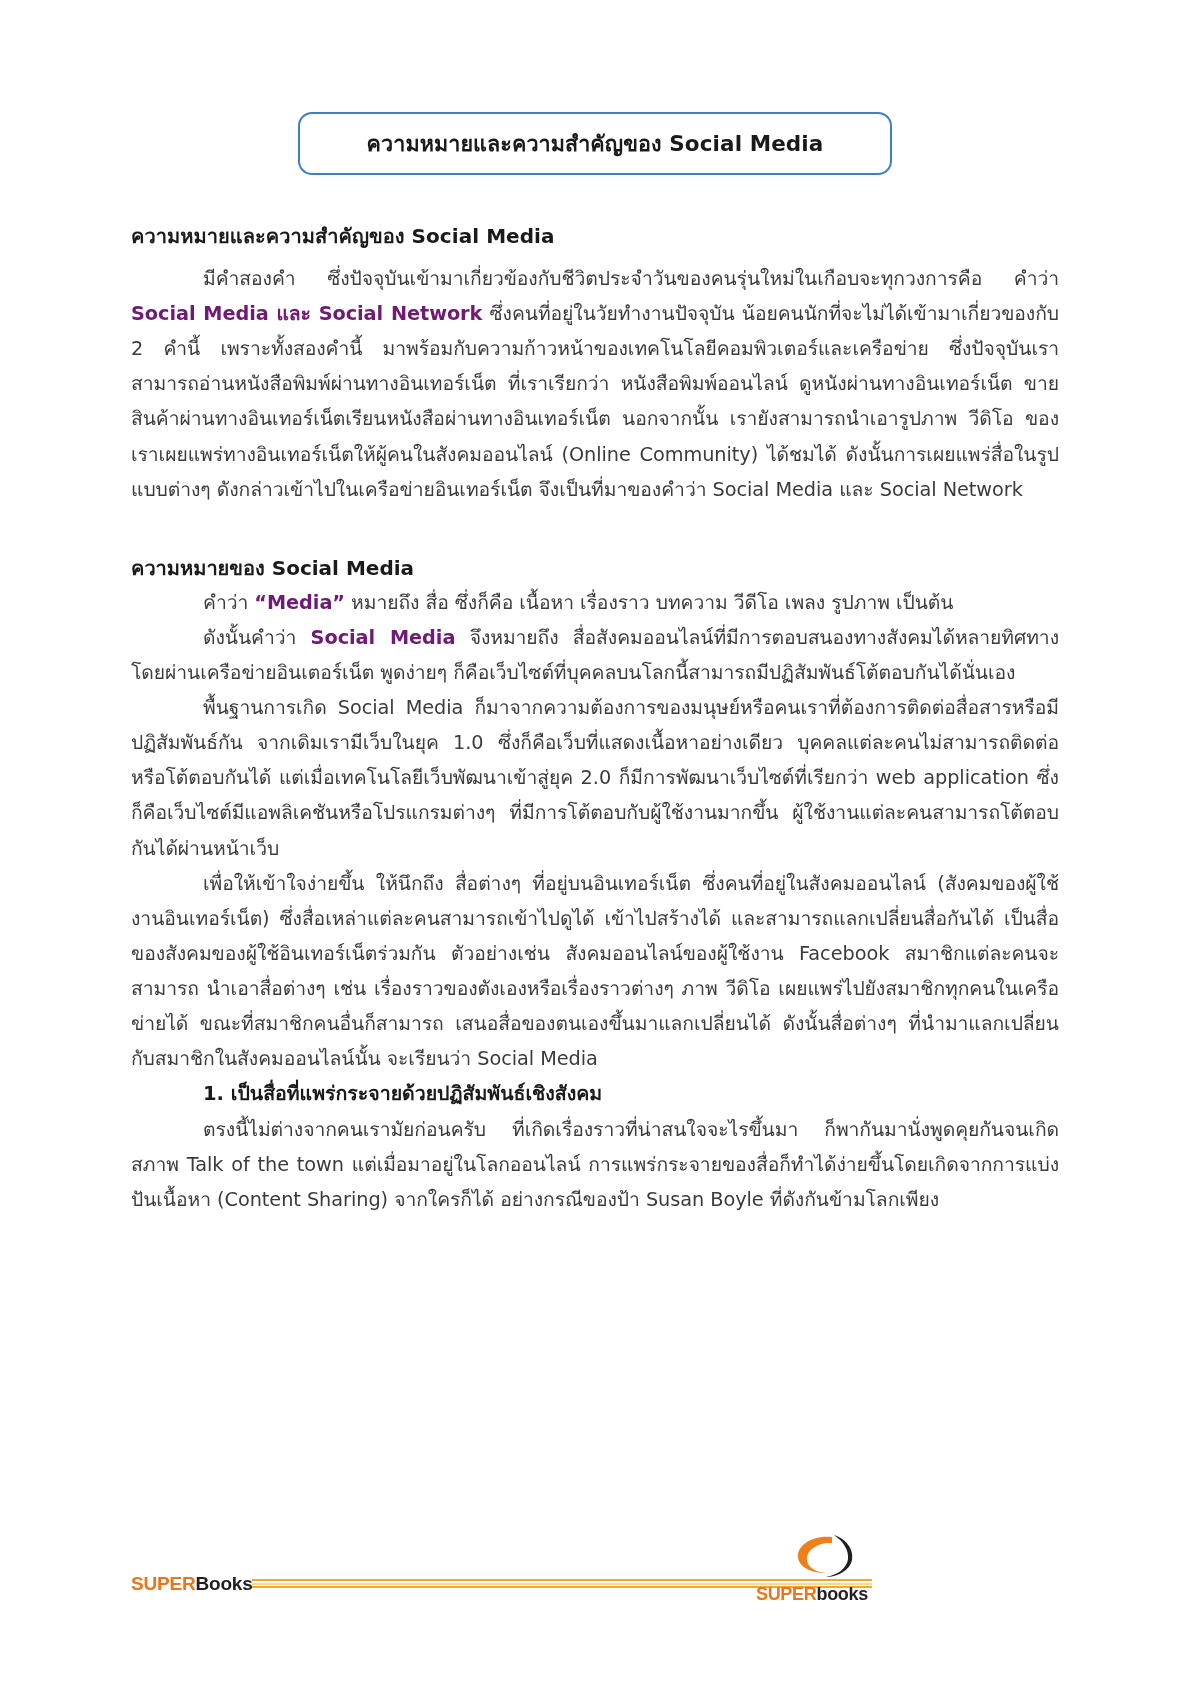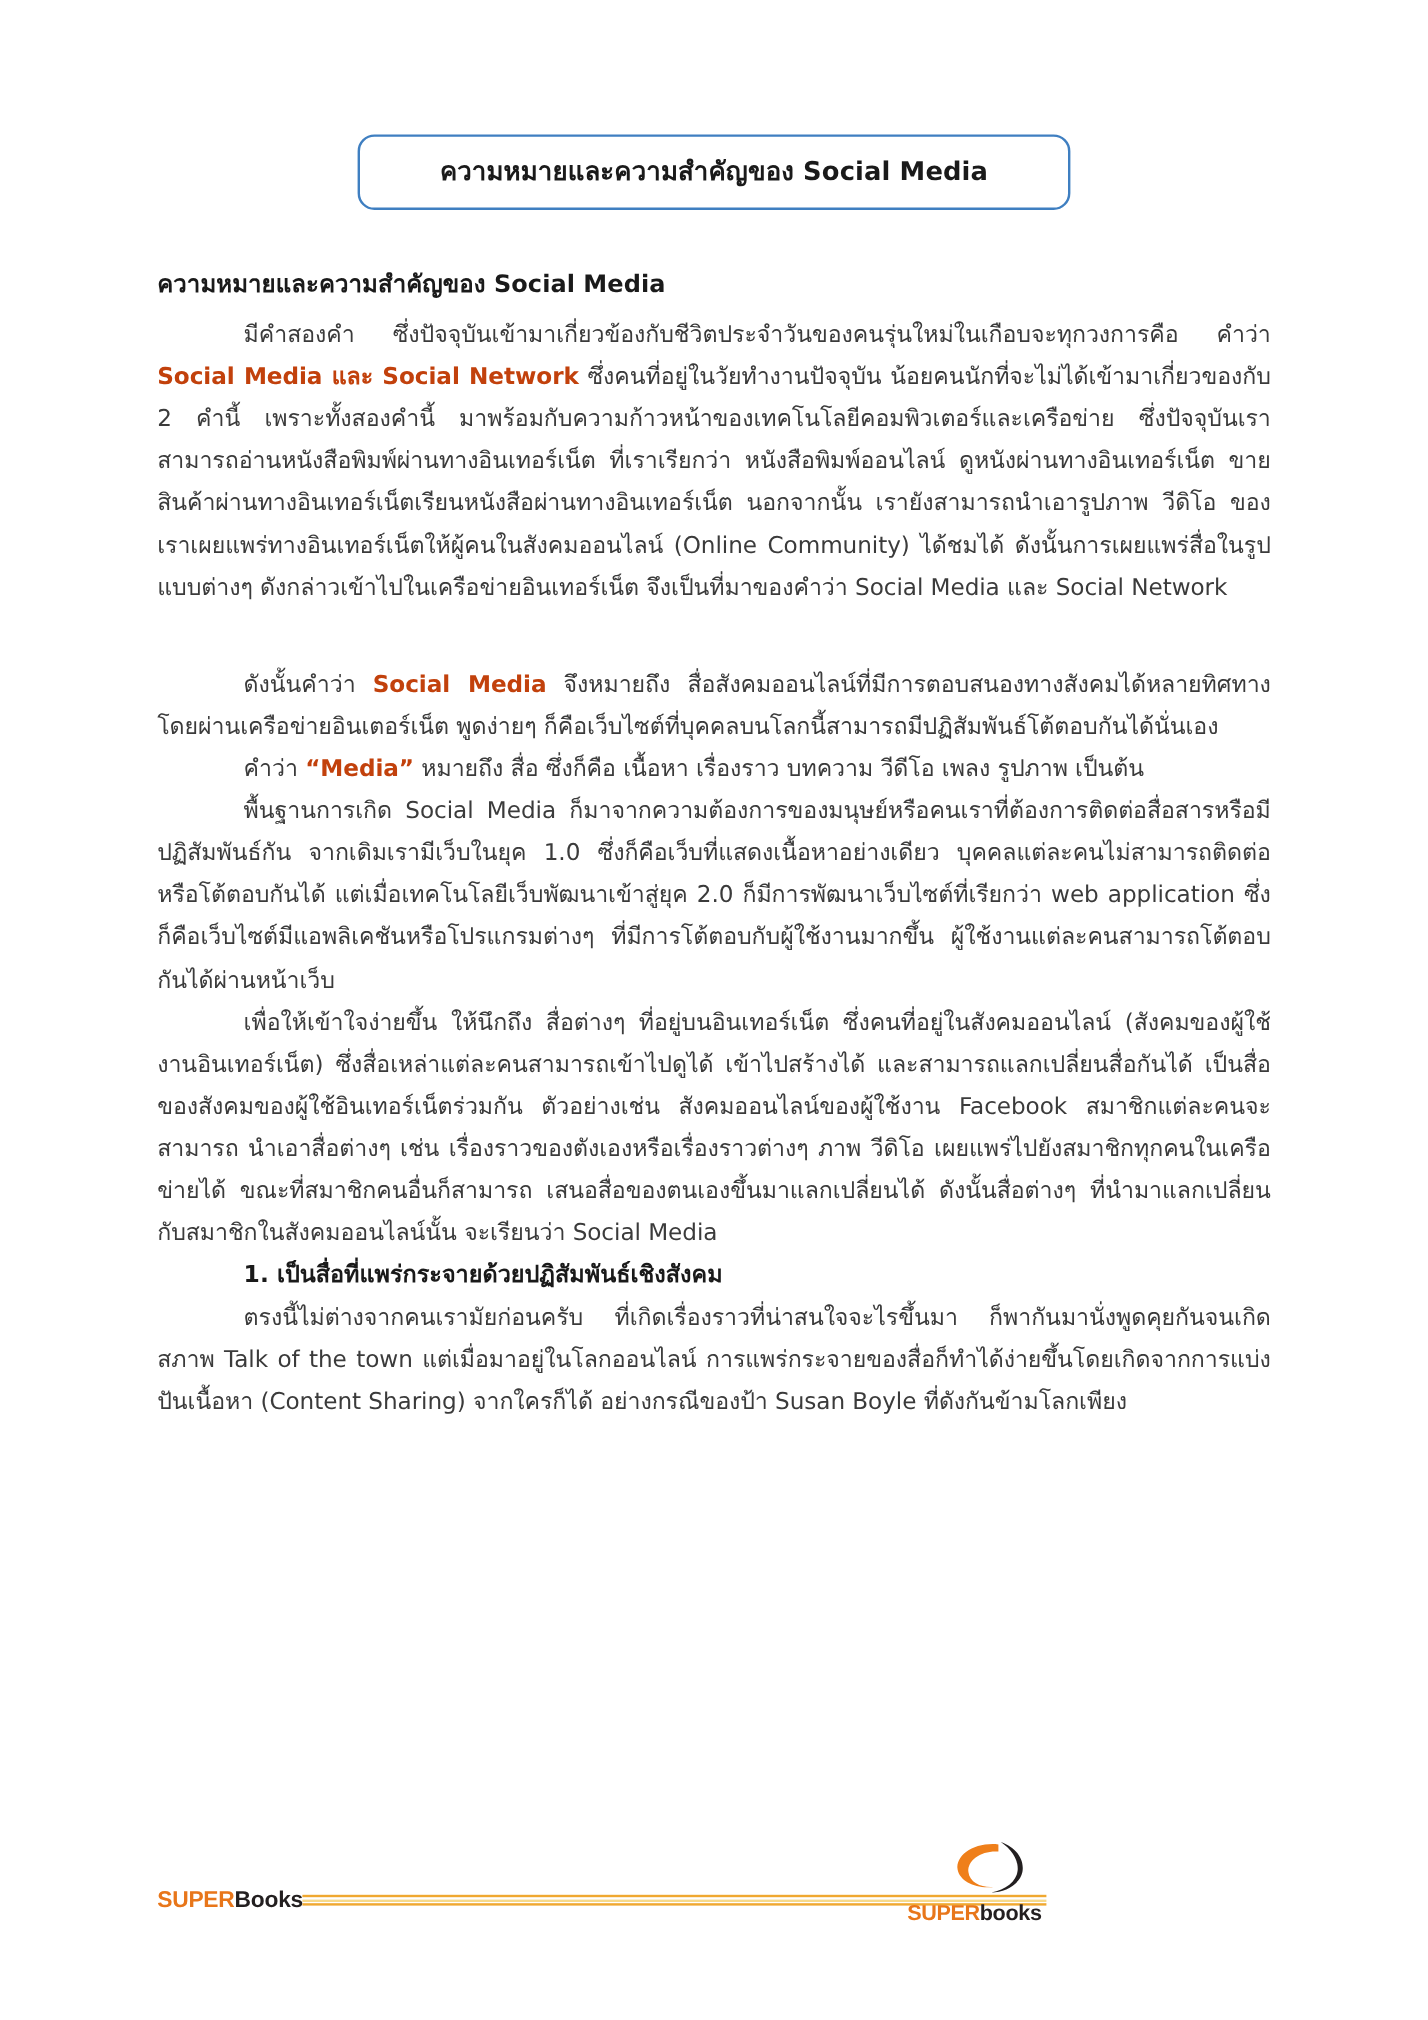--- a/index.html
+++ b/index.html
@@ -85,21 +85,21 @@
     font-size: 19.3px;
     font-weight: normal;
     color: #3b3b3b;
     line-height: 1.82;
     text-align: justify;
     text-justify: inter-word;
     letter-spacing: -0.05px;
     text-indent: 72px;
   }
 
-  .b { font-weight: bold; color: #c2410c; }
+  .b { font-weight: bold; color: #701a75; }
 
   .spacer-lg { height: 46px; }
 
   h3.sub-heading {
     margin: 0 0 2px 0;
     font-family: "DejaVu Sans", sans-serif;
     font-size: 20px;
     font-weight: bold;
     color: #1a1a1a;
     line-height: 1.5;
@@ -196,25 +196,26 @@
   </div>
 
   <div class="content">
 
     <h2 class="section-heading">ความหมายและความสำคัญของ Social Media</h2>
 
     <p class="body-par"><span>มีคำสองคำ ซึ่งปัจจุบันเข้ามาเกี่ยวข้องกับชีวิตประจำวันของคนรุ่นใหม่ในเกือบจะทุกวงการคือ คำว่า </span><span class="b">Social Media และ Social Network</span><span> ซึ่งคนที่อยู่ในวัยทำงานปัจจุบัน น้อยคนนักที่จะไม่ได้เข้ามาเกี่ยวของกับ 2 คำนี้ เพราะทั้งสองคำนี้ มาพร้อมกับความก้าวหน้าของเทคโนโลยีคอมพิวเตอร์และเครือข่าย ซึ่งปัจจุบันเราสามารถอ่านหนังสือพิมพ์ผ่านทางอินเทอร์เน็ต ที่เราเรียกว่า หนังสือพิมพ์ออนไลน์ ดูหนังผ่านทางอินเทอร์เน็ต ขายสินค้าผ่านทางอินเทอร์เน็ตเรียนหนังสือผ่านทางอินเทอร์เน็ต นอกจากนั้น เรายังสามารถนำเอารูปภาพ วีดิโอ ของเราเผยแพร่ทางอินเทอร์เน็ตให้ผู้คนในสังคมออนไลน์ (Online Community) ได้ชมได้ ดังนั้นการเผยแพร่สื่อในรูปแบบต่างๆ ดังกล่าวเข้าไปในเครือข่ายอินเทอร์เน็ต จึงเป็นที่มาของคำว่า Social Media และ Social Network</span></p>
 
     <div class="spacer-lg"></div>
 
-
+    <h3 class="sub-heading">ความหมายของ Social Media</h3>
+
+
+    <p class="body-par"><span>คำว่า </span><span class="b">“Media”</span><span> หมายถึง สื่อ ซึ่งก็คือ เนื้อหา เรื่องราว บทความ วีดีโอ เพลง รูปภาพ เป็นต้น</span></p>
 
     <p class="body-par"><span>ดังนั้นคำว่า </span><span class="b">Social Media</span><span> จึงหมายถึง สื่อสังคมออนไลน์ที่มีการตอบสนองทางสังคมได้หลายทิศทาง โดยผ่านเครือข่ายอินเตอร์เน็ต พูดง่ายๆ ก็คือเว็บไซต์ที่บุคคลบนโลกนี้สามารถมีปฏิสัมพันธ์โต้ตอบกันได้นั่นเอง</span></p>
-
-    <p class="body-par"><span>คำว่า </span><span class="b">“Media”</span><span> หมายถึง สื่อ ซึ่งก็คือ เนื้อหา เรื่องราว บทความ วีดีโอ เพลง รูปภาพ เป็นต้น</span></p>
 
     <p class="body-par">พื้นฐานการเกิด Social Media ก็มาจากความต้องการของมนุษย์หรือคนเราที่ต้องการติดต่อสื่อสารหรือมีปฏิสัมพันธ์กัน จากเดิมเรามีเว็บในยุค 1.0 ซึ่งก็คือเว็บที่แสดงเนื้อหาอย่างเดียว บุคคลแต่ละคนไม่สามารถติดต่อหรือโต้ตอบกันได้ แต่เมื่อเทคโนโลยีเว็บพัฒนาเข้าสู่ยุค 2.0 ก็มีการพัฒนาเว็บไซต์ที่เรียกว่า web application ซึ่งก็คือเว็บไซต์มีแอพลิเคชันหรือโปรแกรมต่างๆ ที่มีการโต้ตอบกับผู้ใช้งานมากขึ้น ผู้ใช้งานแต่ละคนสามารถโต้ตอบกันได้ผ่านหน้าเว็บ</p>
 
     <p class="body-par">เพื่อให้เข้าใจง่ายขึ้น ให้นึกถึง สื่อต่างๆ ที่อยู่บนอินเทอร์เน็ต ซึ่งคนที่อยู่ในสังคมออนไลน์ (สังคมของผู้ใช้งานอินเทอร์เน็ต) ซึ่งสื่อเหล่าแต่ละคนสามารถเข้าไปดูได้ เข้าไปสร้างได้ และสามารถแลกเปลี่ยนสื่อกันได้ เป็นสื่อของสังคมของผู้ใช้อินเทอร์เน็ตร่วมกัน ตัวอย่างเช่น  สังคมออนไลน์ของผู้ใช้งาน Facebook สมาชิกแต่ละคนจะสามารถ นำเอาสื่อต่างๆ เช่น เรื่องราวของตังเองหรือเรื่องราวต่างๆ ภาพ วีดิโอ เผยแพร่ไปยังสมาชิกทุกคนในเครือข่ายได้ ขณะที่สมาชิกคนอื่นก็สามารถ เสนอสื่อของตนเองขึ้นมาแลกเปลี่ยนได้ ดังนั้นสื่อต่างๆ ที่นำมาแลกเปลี่ยนกับสมาชิกในสังคมออนไลน์นั้น จะเรียนว่า Social Media</p>
 
     <h4 class="numbered-heading">1. เป็นสื่อที่แพร่กระจายด้วยปฏิสัมพันธ์เชิงสังคม</h4>
 
     <p class="body-par">ตรงนี้ไม่ต่างจากคนเรามัยก่อนครับ ที่เกิดเรื่องราวที่น่าสนใจจะไรขึ้นมา ก็พากันมานั่งพูดคุยกันจนเกิดสภาพ Talk of the town แต่เมื่อมาอยู่ในโลกออนไลน์ การแพร่กระจายของสื่อก็ทำได้ง่ายขึ้นโดยเกิดจากการแบ่งปันเนื้อหา (Content Sharing) จากใครก็ได้ อย่างกรณีของป้า Susan Boyle ที่ดังกันข้ามโลกเพียง</p>
 
   </div>

